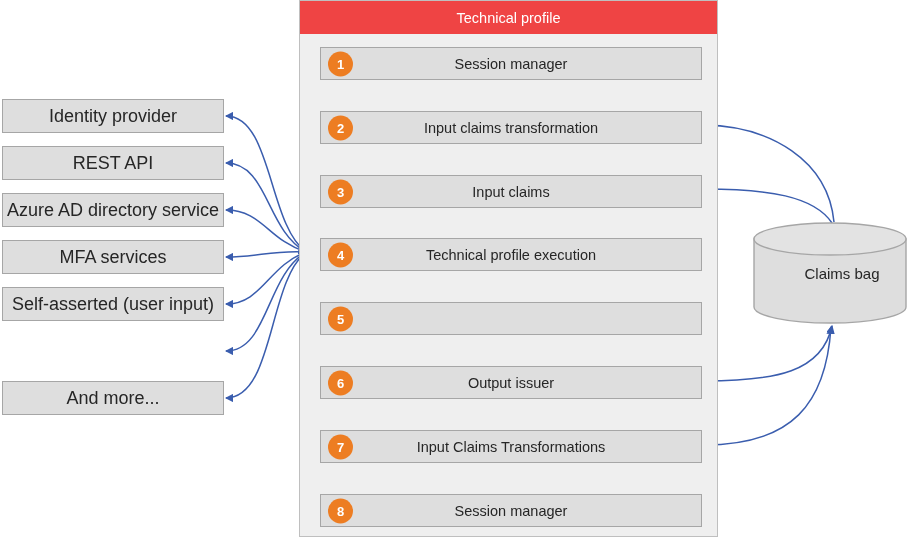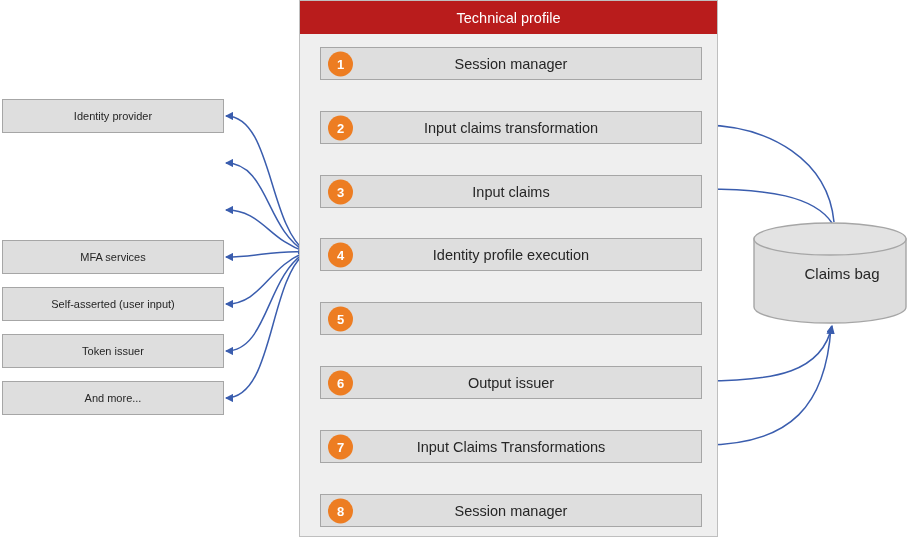--- a/index.html
+++ b/index.html
@@ -11,31 +11,31 @@
   #stage{position:absolute;left:0;top:0;width:910px;height:539px;}
 
   
   #wires{position:absolute;left:0;top:0;width:910px;height:539px;pointer-events:none;}
 
   
   .src-box{
     position:absolute;left:2px;width:222px;height:34px;
     background:#DEDEDE;border:1px solid #A6A6A6;
     display:flex;align-items:center;justify-content:center;
-    font-size:11px;color:#262626;box-sizing:border-box;
+    font-size:18px;color:#262626;box-sizing:border-box;
   }
 
   
   #panel{
     position:absolute;left:299px;top:0px;width:419px;height:537px;
     background:#EFEFEF;border:1px solid #BFBFBF;box-sizing:border-box;
   }
   #panel-header{
     position:absolute;left:0;top:0;width:100%;height:33px;
-    background:#b91c1c;color:#ffffff;
+    background:#ef4444;color:#ffffff;
     display:flex;align-items:center;justify-content:center;
     font-size:14.5px;box-sizing:border-box;
   }
   .step{
     position:absolute;left:20px;width:382px;height:33px;
     background:#DEDEDE;border:1px solid #A6A6A6;box-sizing:border-box;
     display:flex;align-items:center;justify-content:center;
     font-size:14.5px;color:#262626;
   }
   .badge{
@@ -96,28 +96,31 @@
 
     <g stroke="#3A5DAE" stroke-width="1.5" fill="none" marker-end="url(#ah-thin)">
       <path d="M 704 381 C 776 381 822 372 832 326"></path>
       <path d="M 704 445 C 792 445 826 404 831 327"></path>
     </g>
   </svg>
 
   <div class="src-box" style="top:99px">
     <span>Identity provider</span>
   </div>
+  <div class="src-box" style="top:146px">
+    <span>REST API</span>
+  </div>
+  <div class="src-box" style="top:193px">
+    <span>Azure AD directory service</span>
+  </div>
   <div class="src-box" style="top:240px">
     <span>MFA services</span>
   </div>
   <div class="src-box" style="top:287px">
     <span>Self-asserted (user input)</span>
-  </div>
-  <div class="src-box" style="top:334px">
-    <span>Token issuer</span>
   </div>
   <div class="src-box" style="top:381px">
     <span>And more...</span>
   </div>
 
   <div id="panel">
     <div id="panel-header">
       <span>Technical profile</span>
     </div>
 
@@ -128,21 +131,21 @@
     <div class="step" style="top:110px">
       <span class="badge">2</span>
       <span>Input claims transformation</span>
     </div>
     <div class="step" style="top:174px">
       <span class="badge">3</span>
       <span>Input claims</span>
     </div>
     <div class="step" style="top:237px">
       <span class="badge">4</span>
-      <span>Identity profile execution</span>
+      <span>Technical profile execution</span>
     </div>
     <div class="step" style="top:301px">
       <span class="badge">5</span>
     </div>
     <div class="step" style="top:365px">
       <span class="badge">6</span>
       <span>Output issuer</span>
     </div>
     <div class="step" style="top:429px">
       <span class="badge">7</span>

